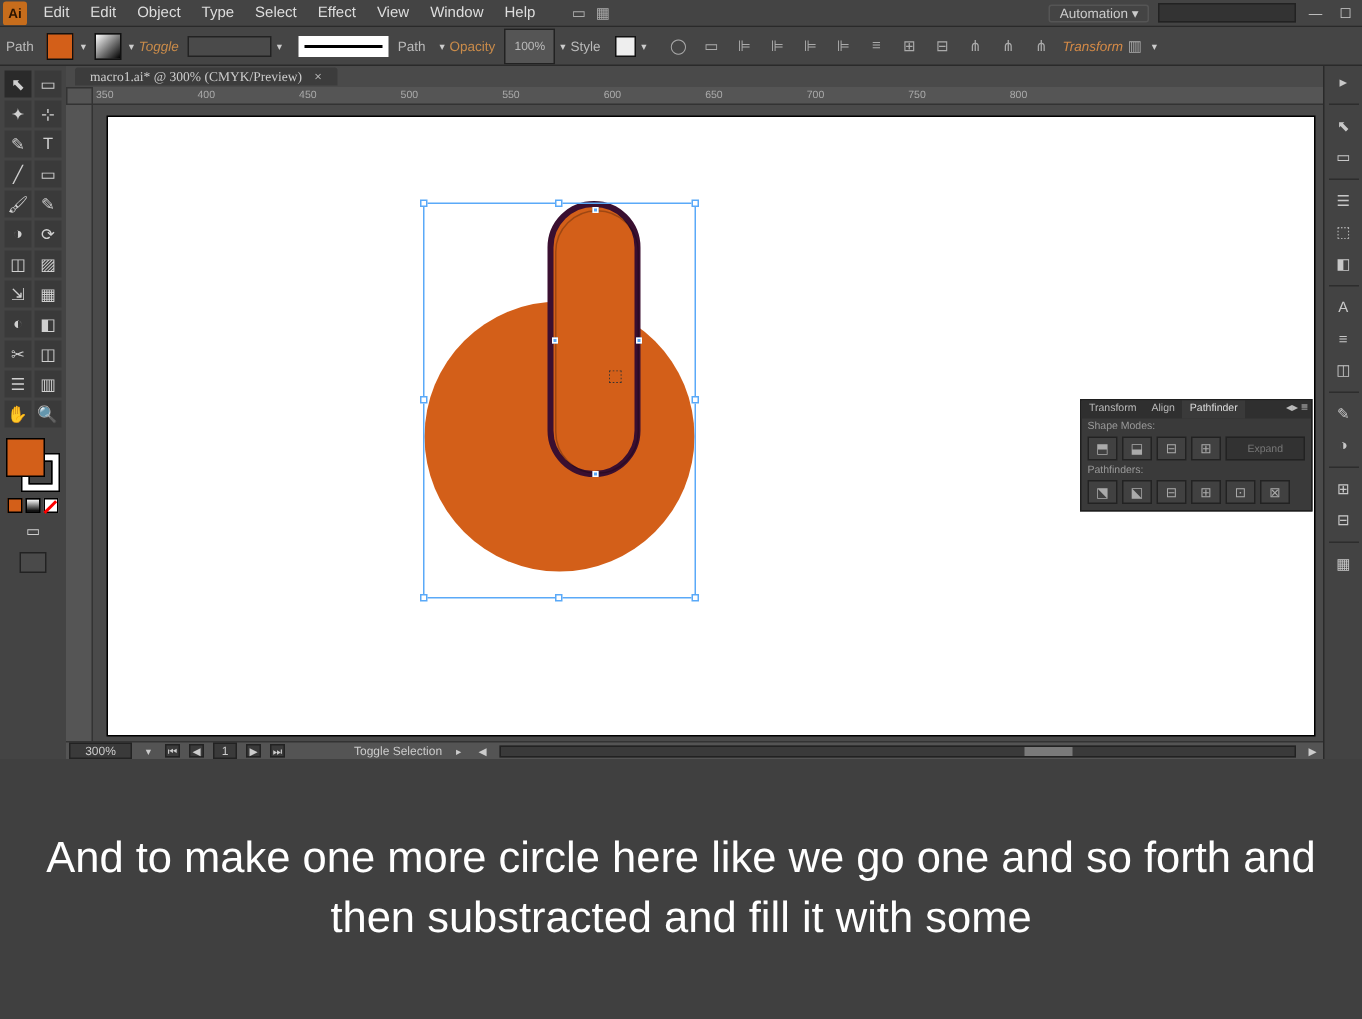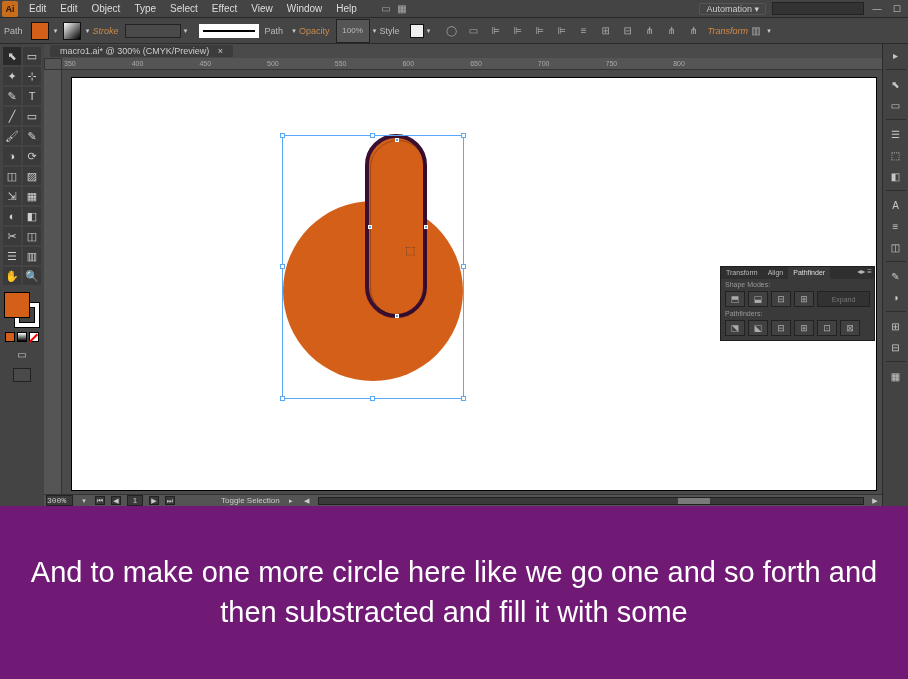--- a/index.html
+++ b/index.html
@@ -50,42 +50,42 @@
   .color-mode-row .sq.a { background: #d35f19; }
   .color-mode-row .sq.b { background: linear-gradient(#fff,#000); }
   .color-mode-row .sq.c { background: #fff; position: relative; }
   .color-mode-row .sq.c::after { content:""; position:absolute; width:140%; height:2px; background:red; top:50%; left:-20%; transform:rotate(-45deg); }
   .screen-mode { width: 18px; height: 16px; margin-top: 4px; display: flex; align-items: center; justify-content: center; font-size: 10px; color: #ccc; }
   .tool-doc { width: 18px; height: 14px; margin-top: 6px; background: #4a4a4a; border: 1px solid #222; }
 
   
   .center { flex: 1; display: flex; flex-direction: column; background: #4a4a4a; min-width: 0; }
   .tab-bar { height: 14px; display: flex; align-items: center; padding-left: 6px; }
-  .tab { background: #3c3c3c; font-size: 9px; color: #ccc; padding: 1px 10px; border-radius: 2px 2px 0 0; }
+  .tab { background: #3c3c3c; font-size: 9px; color: #ccc; padding: 1px 10px; border-radius: 2px 2px 0 0; font-family: Liberation Serif, serif; }
   .ruler-corner { width: 18px; height: 12px; background: #555; border: 1px solid #333; }
   .doc-grid { flex: 1; display: grid; grid-template-columns: 18px 1fr; grid-template-rows: 12px 1fr 12px; min-height: 0; }
   .h-ruler { background: #555; border-bottom: 1px solid #333; display: flex; align-items: center; font-size: 7px; color: #aaa; padding-left: 2px; gap: 56px; }
   .v-ruler { background: #555; border-right: 1px solid #333; }
   .canvas-wrap { background: #4a4a4a; position: relative; overflow: hidden; }
   .artboard { position: absolute; top: 8px; left: 10px; width: 804px; height: 412px; background: #fff; box-shadow: 0 0 0 1px #000; }
   
   .shape-bound { position: absolute; left: 210px; top: 57px; width: 182px; height: 264px; border: 1px solid #5aa9f8; }
   .shape-bound .handle { position: absolute; width: 5px; height: 5px; background: #fff; border: 1px solid #5aa9f8; }
   .h-tl{top:-3px;left:-3px}.h-tc{top:-3px;left:50%;margin-left:-3px}.h-tr{top:-3px;right:-3px}
   .h-ml{top:50%;left:-3px;margin-top:-3px}.h-mr{top:50%;right:-3px;margin-top:-3px}
   .h-bl{bottom:-3px;left:-3px}.h-bc{bottom:-3px;left:50%;margin-left:-3px}.h-br{bottom:-3px;right:-3px}
   .pill { position: absolute; left: 293px; top: 56px; width: 62px; height: 184px; background: #d35f19; border: 4px solid #3a0f30; border-radius: 32px; }
   .circle { position: absolute; left: 211px; top: 123px; width: 180px; height: 180px; background: #d35f19; border-radius: 50%; }
   .pill-outline { position: absolute; left: 298px; top: 62px; width: 56px; height: 176px; border-radius: 28px; border: 1px solid rgba(0,0,0,0.25); pointer-events: none; }
   .anchor { position: absolute; width: 4px; height: 4px; background: #5aa9f8; border: 1px solid #fff; }
   .cursor-icon { position: absolute; left: 333px; top: 166px; font-size: 11px; color: #333; }
 
   
   .statusbar { grid-column: 1 / 3; background: #545454; border-top: 1px solid #333; display: flex; align-items: center; font-size: 8px; color: #ccc; padding: 0 2px; gap: 6px; }
-  .zoom-field { width: 27px; background: #3a3a3a; border: 1px solid #222; text-align: left; font-family: Liberation Mono, monospace; }
+  .zoom-field { width: 42px; background: #3a3a3a; border: 1px solid #222; text-align: center; }
   .nav-btn { width: 10px; height: 9px; display:flex;align-items:center;justify-content:center; font-size:7px; background:#3a3a3a; border:1px solid #222;}
   .nav-field { width: 16px; background: #3a3a3a; border: 1px solid #222; text-align: center; }
   .scroll-h { flex: 1; height: 8px; background: #3a3a3a; border: 1px solid #222; position: relative; }
   .scroll-h .thumb { position: absolute; left: 66%; width: 32px; top: 0; bottom: 0; background: #7a7a7a; }
   .sb-arrow { width: 10px; font-size: 7px; text-align:center; }
 
   
   .rdock { width: 26px; background: #434343; display: flex; flex-direction: column; align-items: center; padding-top: 2px; gap: 3px; border-left: 1px solid #2a2a2a; }
   .dock-sep { width: 20px; height: 1px; background: #2d2d2d; margin: 2px 0; }
   .dock-icon { width: 18px; height: 18px; display:flex;align-items:center;justify-content:center; font-size: 10px; color: #c8c8c8; }
@@ -95,21 +95,21 @@
   .pf-tabs { display: flex; height: 12px; background: #2f2f2f; }
   .pf-tab { padding: 0 5px; line-height: 12px; font-size: 7px; }
   .pf-tab.active { background: #3a3a3a; color: #ddd; }
   .pf-tabs .pf-menu { margin-left: auto; display: flex; gap: 2px; padding-right: 2px; }
   .pf-section-label { padding: 2px 4px; font-size: 7px; color: #999; }
   .pf-row { display: flex; gap: 3px; padding: 1px 4px; align-items: center; }
   .pf-btn { width: 20px; height: 16px; border: 1px solid #222; display:flex;align-items:center;justify-content:center; background:#414141; font-size: 9px; color:#aaa; }
   .pf-expand { flex:1; height: 16px; border: 1px solid #222; background:#323232; font-size:7px; color:#777; display:flex;align-items:center;justify-content:center; }
 
   
-  .subtitle-zone { position: absolute; top: 506px; left: 0; width: 908px; height: 173px; background: #701a75; display: flex; align-items: center; justify-content: center; padding: 0 12px; }
+  .subtitle-zone { position: absolute; top: 506px; left: 0; width: 908px; height: 173px; background: #404040; display: flex; align-items: center; justify-content: center; padding: 0 12px; }
   .subtitle-text { color: #fff; font-size: 29px; text-align: center; line-height: 1.35; font-weight: 500; }
 </style>
 </head>
 <body>
 
 <div class="app">
 
   <div class="menubar">
     <div class="ai-logo">Ai</div>
     <div class="menu-item">Edit</div>
@@ -133,21 +133,21 @@
       <div class="win-btn">☐</div>
     </div>
   </div>
 
   <div class="controlbar">
     <span class="ctl-label">Path</span>
     <div class="fill-swatch"></div>
     <div class="tiny-tri">▾</div>
     <div class="fill-swatch grad"></div>
     <div class="tiny-tri">▾</div>
-    <span class="ctl-label" style="color:#c98b4a;font-style:italic">Stroke</span>
+    <span class="ctl-label" style="color:#c98b4a;font-style:italic">Toggle</span>
     <div class="stroke-select"></div>
     <div class="tiny-tri">▾</div>
     <div style="width:8px"></div>
     <div class="stroke-line"></div>
     <span class="basic-label">Path</span>
     <div class="tiny-tri">▾</div>
     <span class="ctl-label" style="color:#c98b4a;">Opacity</span>
     <div class="opacity-val">100%</div>
     <div class="tiny-tri">▾</div>
     <span class="ctl-label">Style</span>

